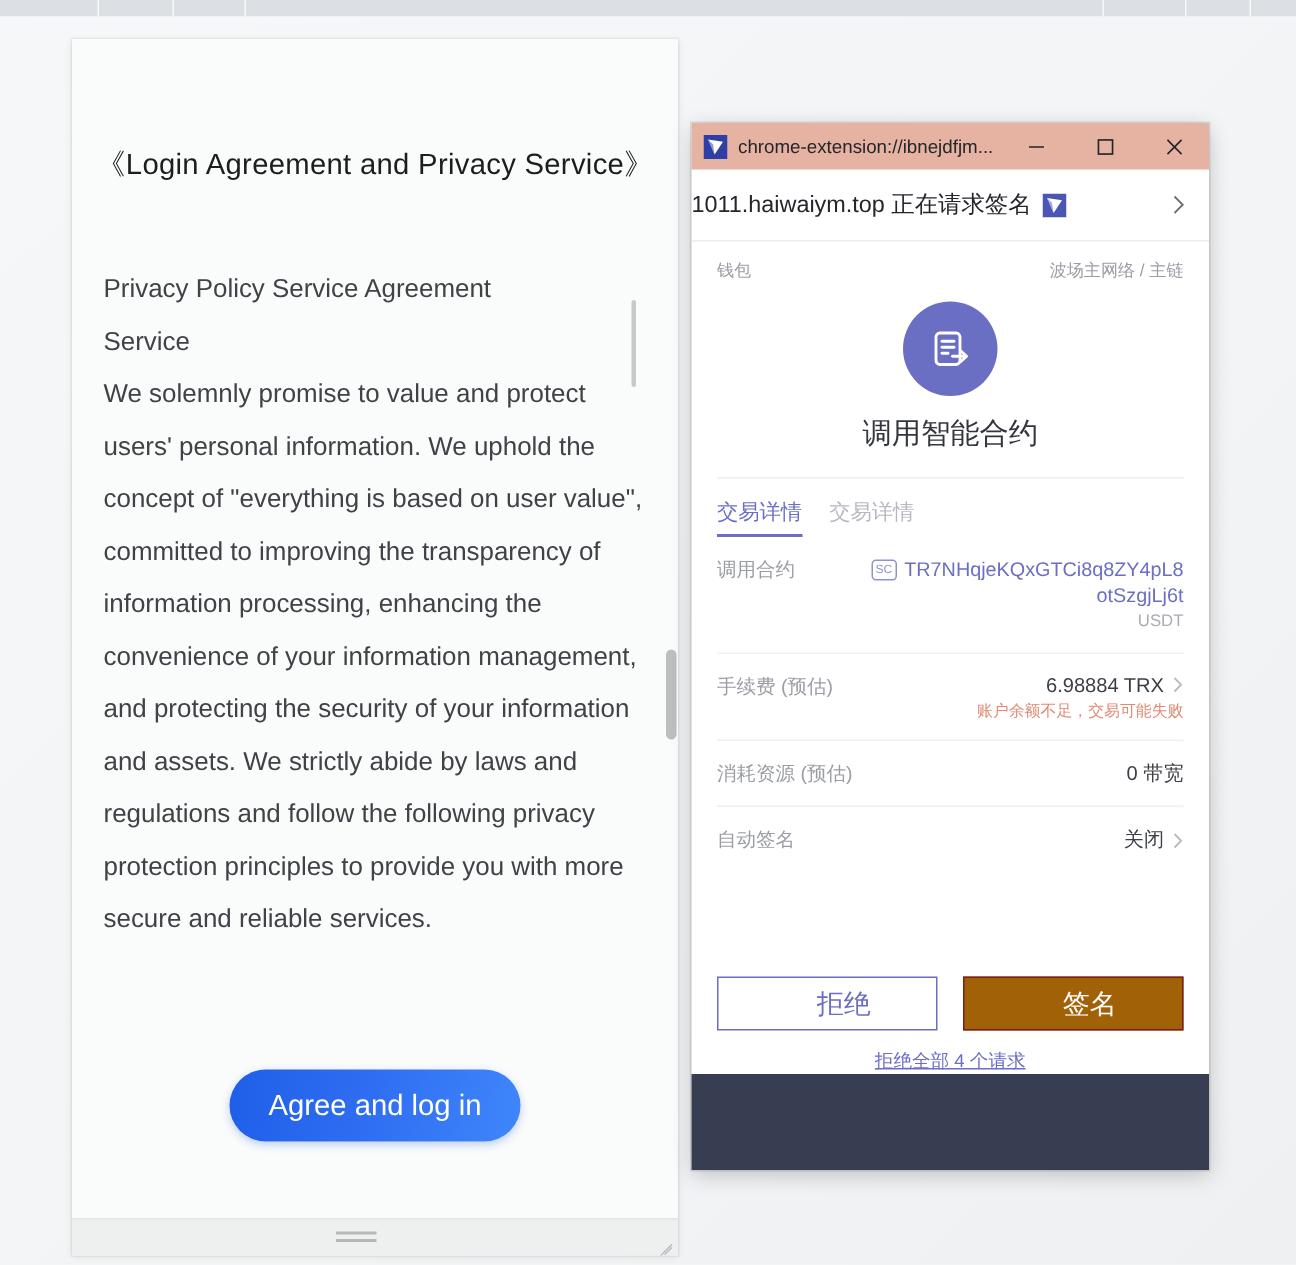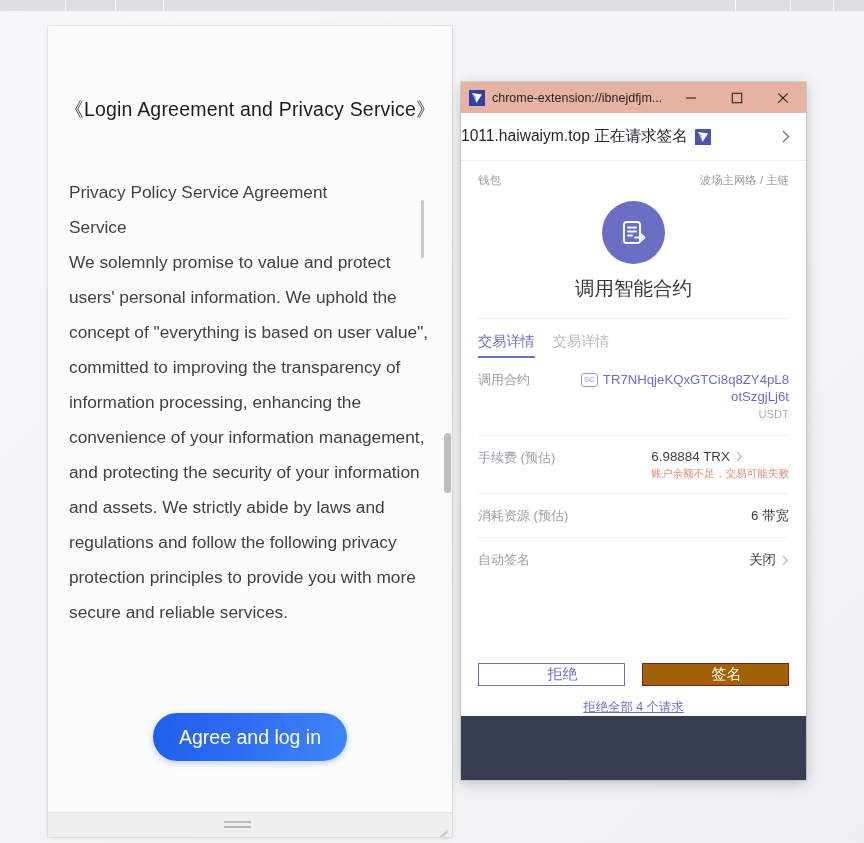--- a/index.html
+++ b/index.html
@@ -312,21 +312,21 @@
     font-size: 8px;
     line-height: 10px;
     padding: 1px 2px;
     font-family: "Liberation Sans", sans-serif;
   }
   .value-main {
     font-size: 13.4px;
     color: #3b3e45;
     display: flex;
     align-items: center;
-    justify-content: flex-start;
+    justify-content: flex-end;
     gap: 6px;
     font-family: "Liberation Sans", sans-serif;
   }
   .value-warn {
     margin-top: 3px;
     font-size: 10.6px;
     color: #e08a74;
     font-family: "Liberation Sans", sans-serif;
   }
   .chev {
@@ -340,22 +340,22 @@
     width: 345px;
     padding: 0 17px;
     box-sizing: border-box;
   }
   #ext-buttons {
     display: flex;
     gap: 17px;
   }
   #btn-reject, #btn-sign {
     flex: 1 1 0;
-    height: 23px;
-    font-size: 15px;
+    height: 36px;
+    font-size: 18px;
     cursor: pointer;
     font-family: "Liberation Sans", sans-serif;
     padding-left: 28px;
   }
   #btn-reject {
     background: #ffffff;
     border: 1px solid #6a6fc4;
     color: #6a6fc4;
   }
   #btn-sign {
@@ -514,21 +514,21 @@
             </svg>
         </div>
         <div class="value-warn">账户余额不足，交易可能失败</div>
       </div>
     </div>
 
     <div class="detail-row">
       <div class="row-label compact">消耗资源 (预估)</div>
       <div class="row-value">
         <div class="value-main">
-            <span>6 带宽</span>
+            <span>0 带宽</span>
           </div>
       </div>
     </div>
 
     <div class="detail-row">
       <div class="row-label compact">自动签名</div>
       <div class="row-value">
         <div class="value-main">
           <span>关闭</span>
           <svg class="chev" viewBox="0 0 7 11">

